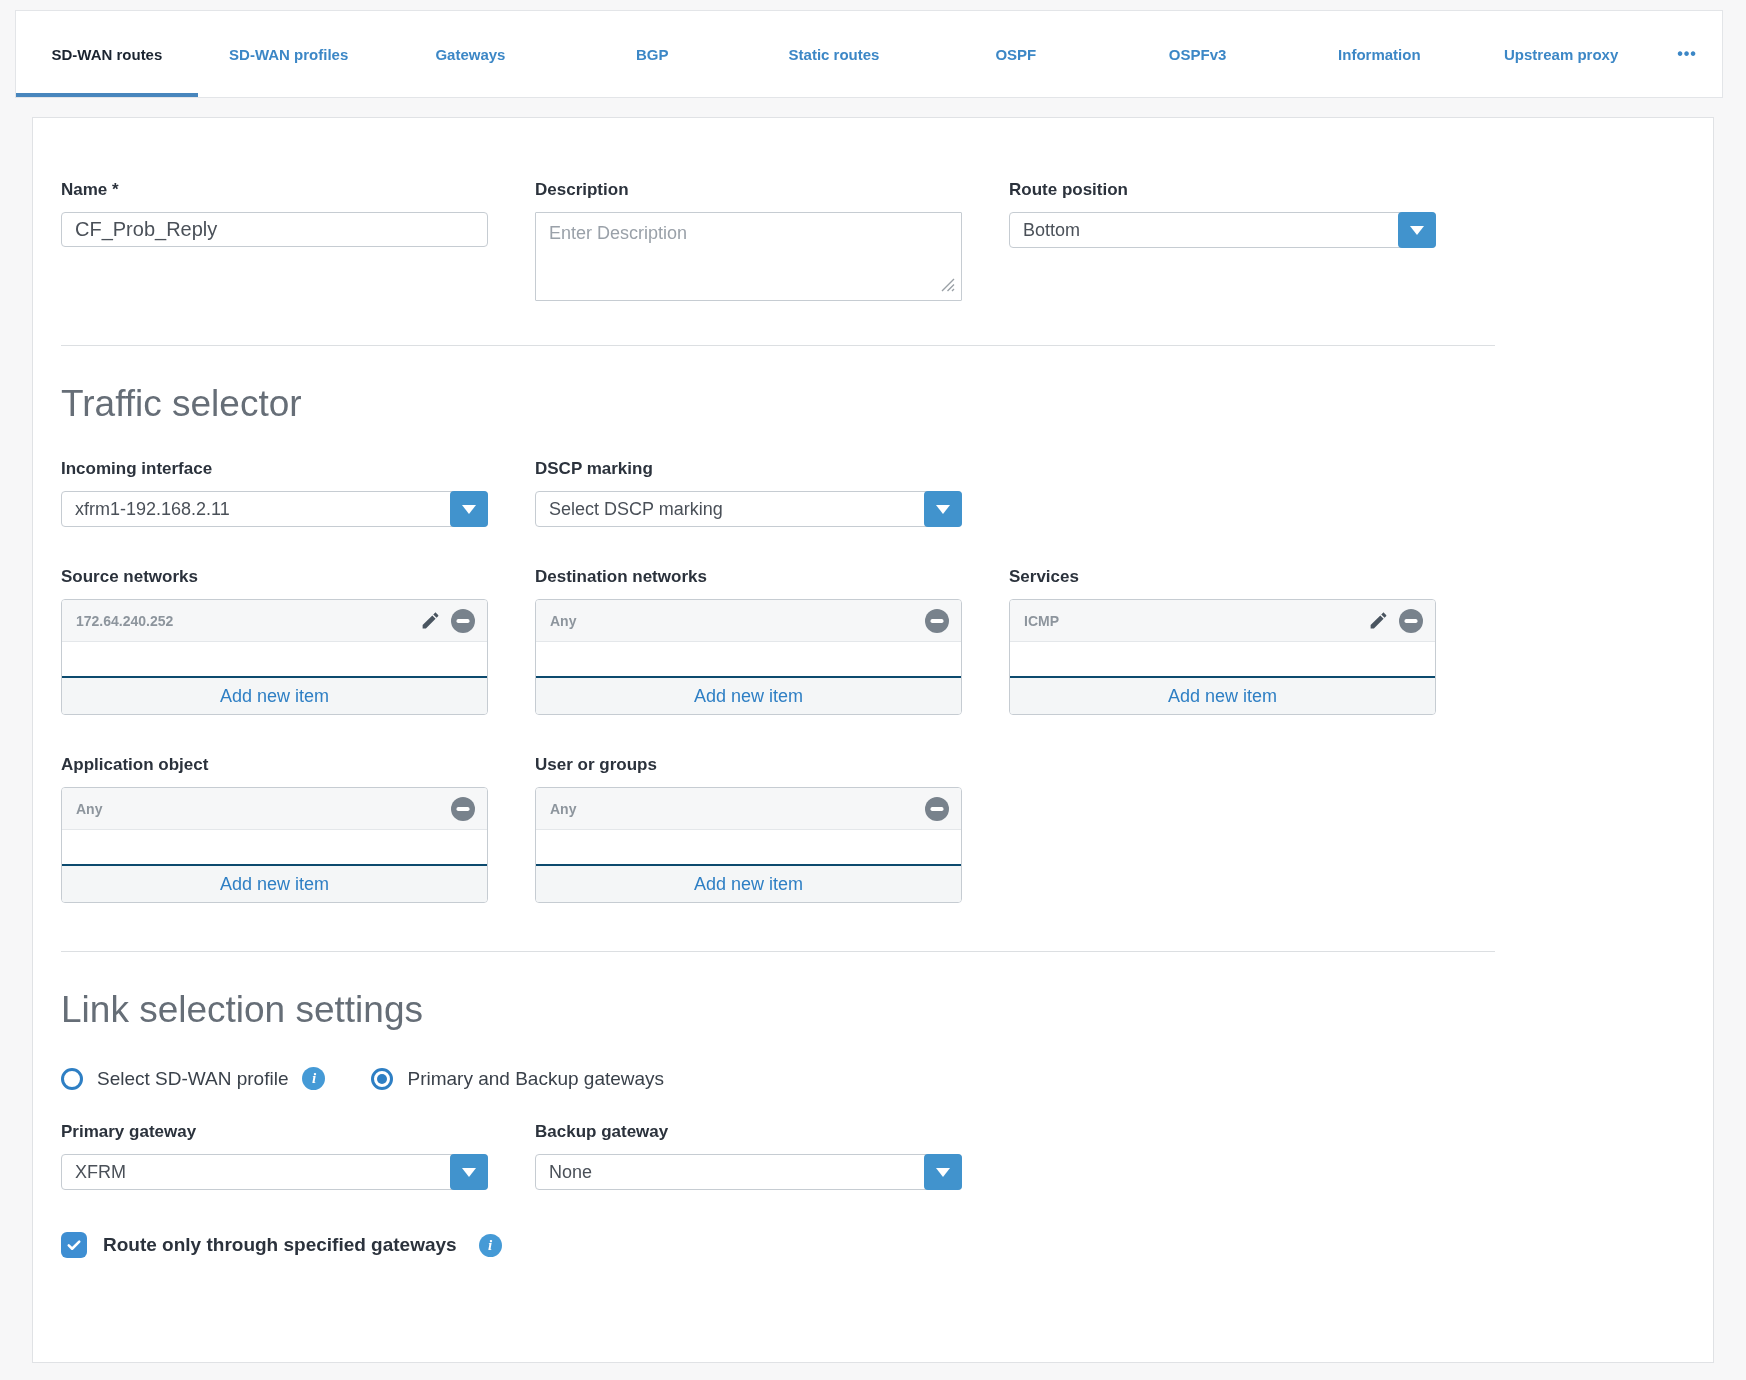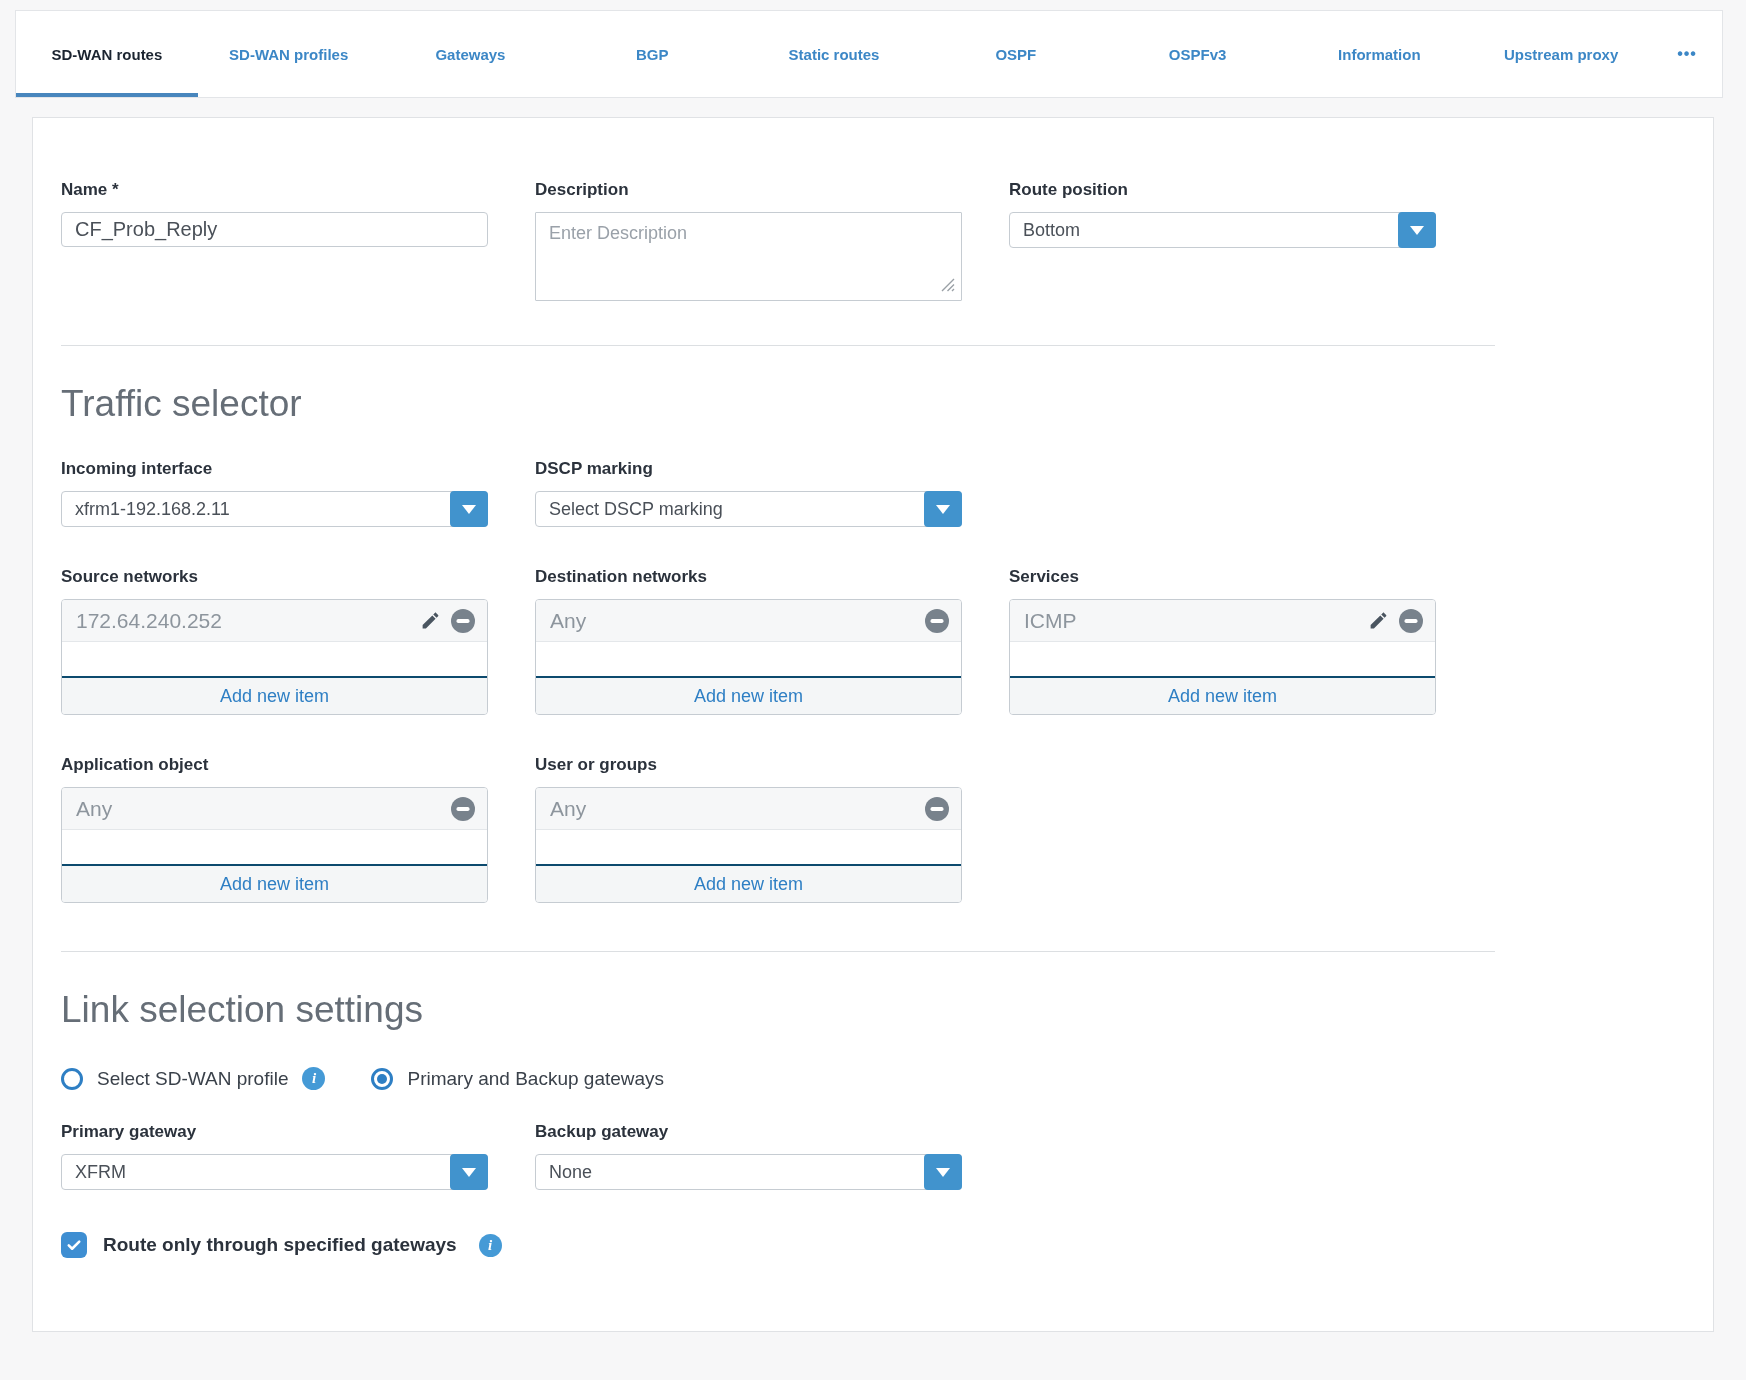--- a/index.html
+++ b/index.html
@@ -37,21 +37,21 @@
     font-weight: 700;
     letter-spacing: 1px;
     cursor: pointer;
   }
 
   
   .card {
     margin: 19px 32px 10px 32px;
     background: #fff;
     border: 1px solid #e0e2e5;
-    padding: 62px 28px 73px 28px;
+    padding: 62px 28px 104px 28px;
   }
 
   .grid3 {
     display: grid;
     grid-template-columns: 427px 427px 427px;
     column-gap: 47px;
     align-items: start;
   }
 
   .field-label {
@@ -142,22 +142,23 @@
   .list-item {
     flex: 0 0 42px;
     background: #f6f7f8;
     border-bottom: 1px solid #e4e7ea;
     display: flex;
     align-items: center;
     padding: 0 12px 0 14px;
   }
   .list-item-text {
     flex: 1;
-    font-size: 21px;
+    font-size: 14px;
     color: #8d959d;
+    font-weight: bold;
   }
   .list-icons { display: flex; align-items: center; gap: 9px; }
   .icon-btn { width: 24px; height: 24px; display: flex; align-items: center; justify-content: center; cursor: pointer; }
   .list-filler { flex: 1 1 auto; background: #fff; }
   .list-footer {
     flex: 0 0 38px;
     background: #f4f6f7;
     border-top: 2px solid #0c4a6e;
     display: flex;
     align-items: center;

